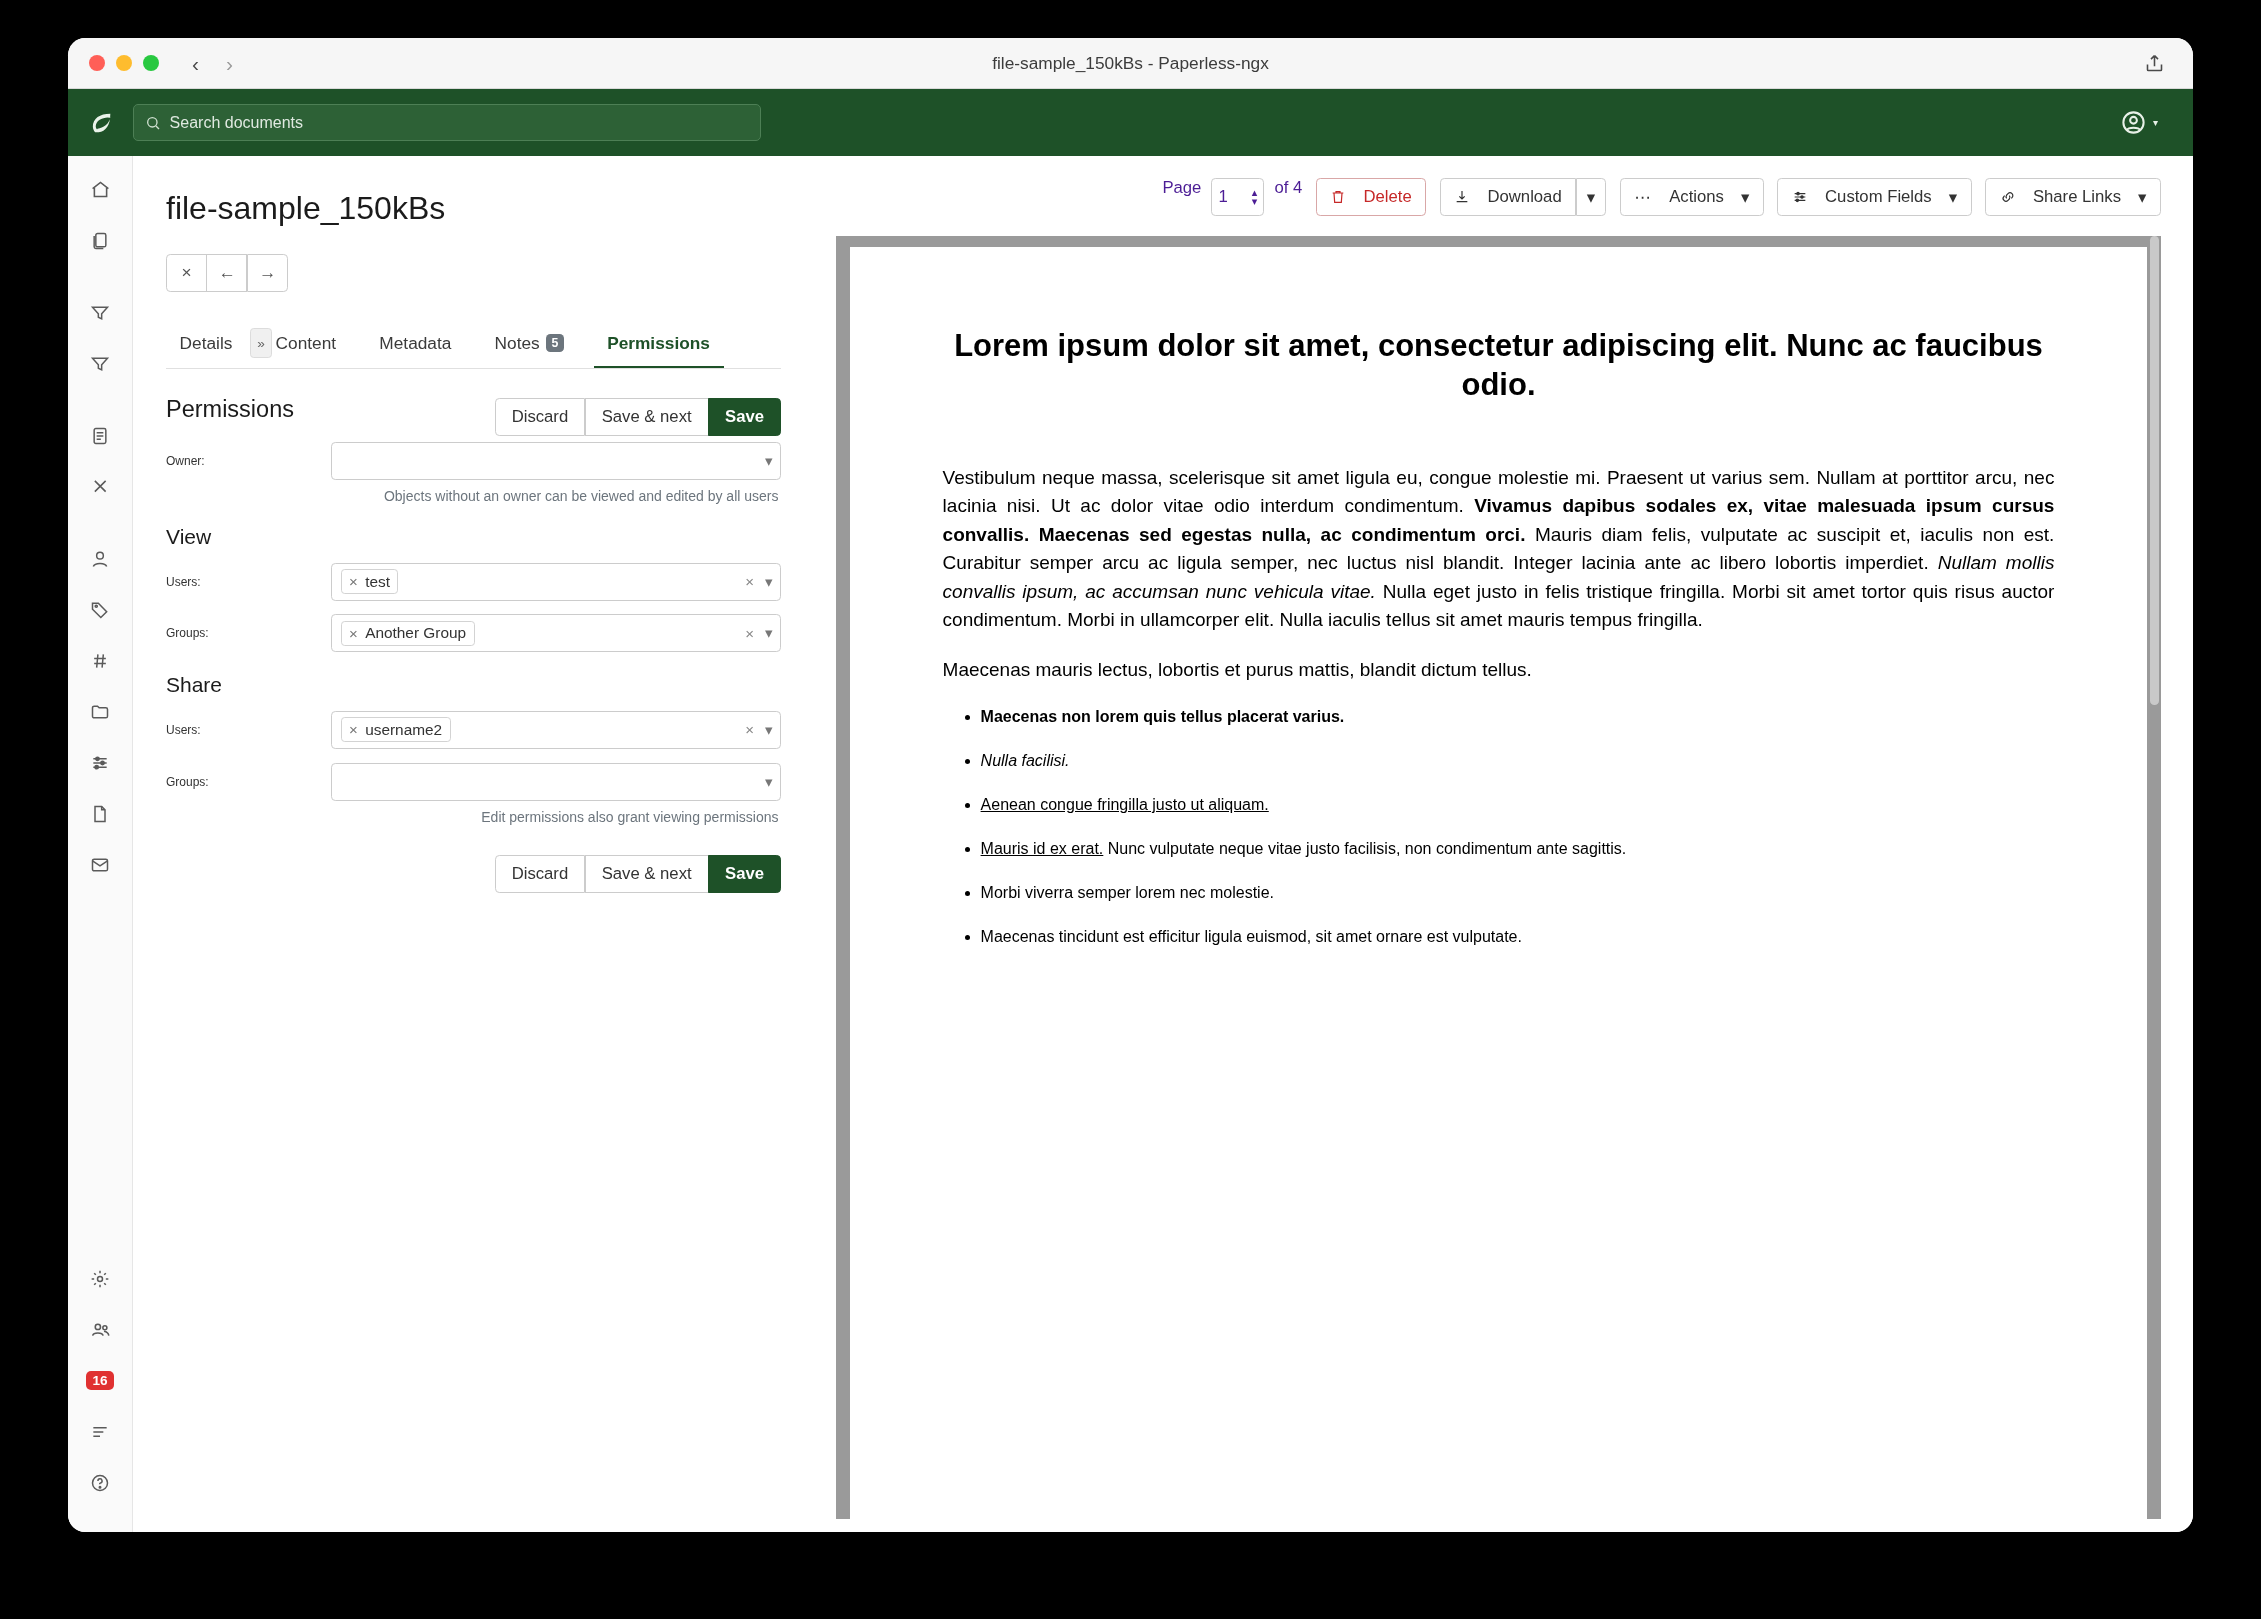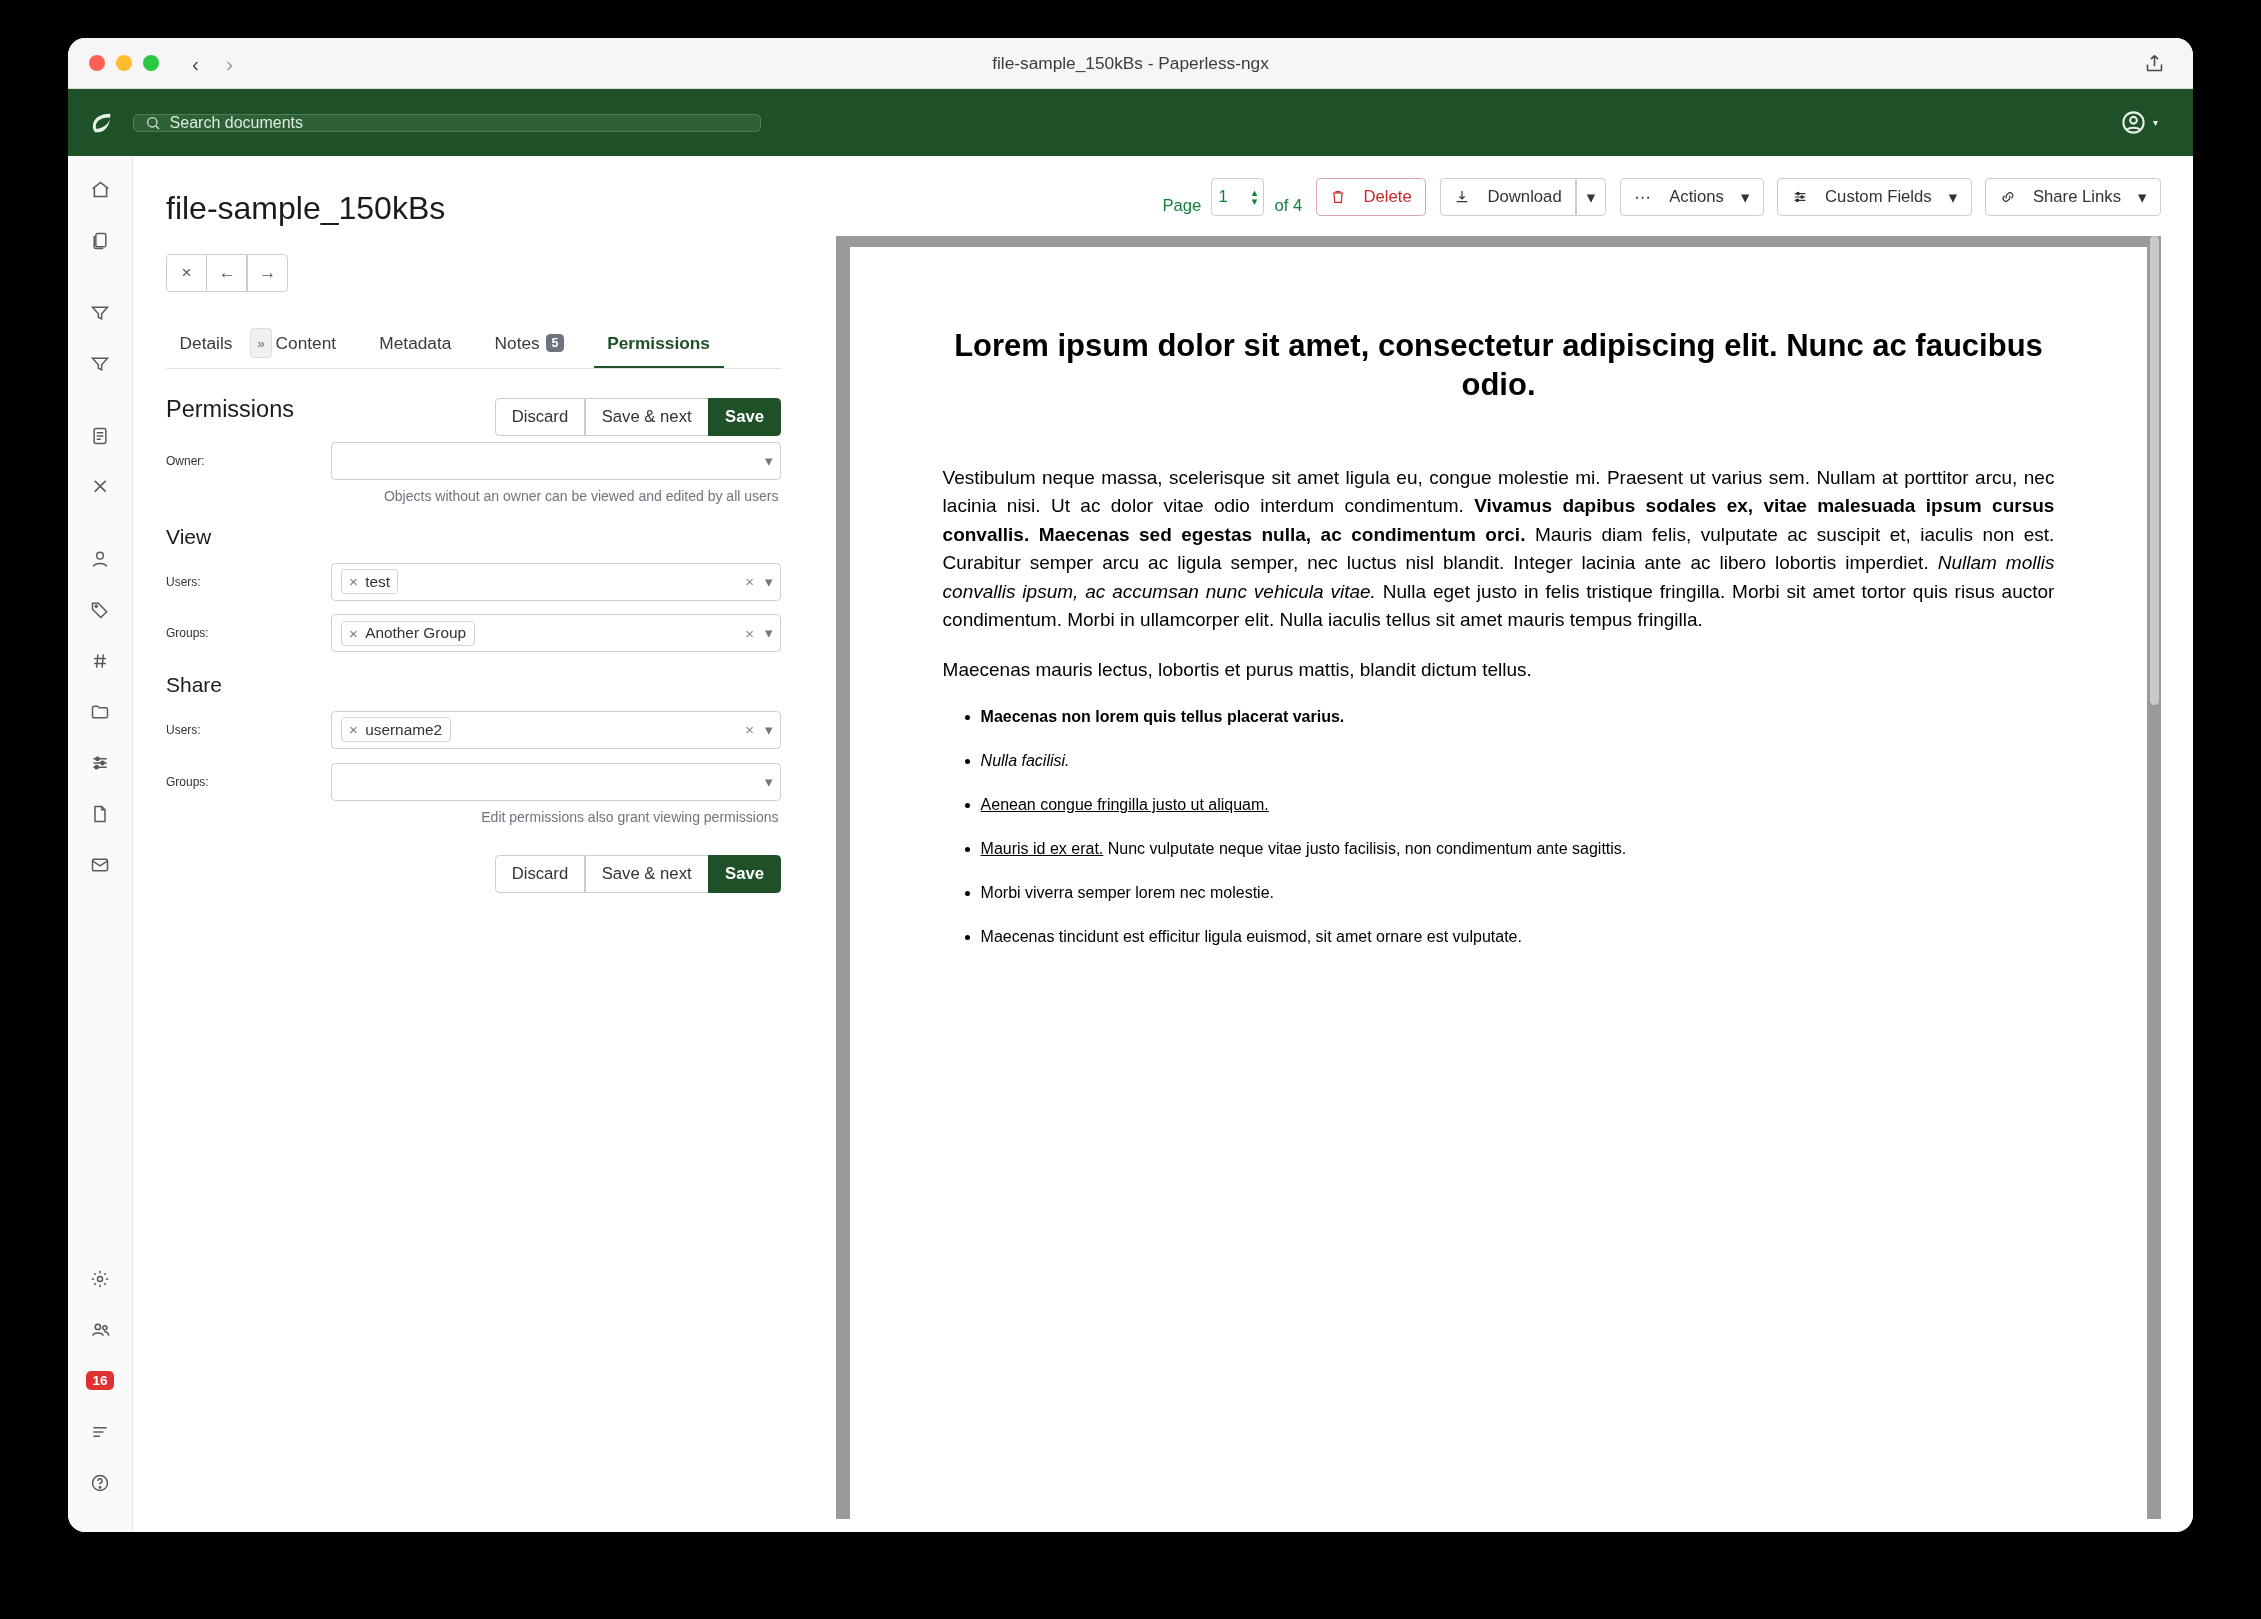--- a/index.html
+++ b/index.html
@@ -39,21 +39,21 @@
     font-size: 17.3px; color: #3c3c3c;
   }
   .share-btn { position: absolute; right: 28px; width: 21px; height: 21px; }
   
   .appheader {
     height: 67px; background: #1e5128;
     display: flex; align-items: center;
   }
   .logo { width: 65px; display: flex; align-items: center; justify-content: center; }
   .searchbox {
-    width: 628px; height: 18px;
+    width: 628px; height: 37px;
     background: #2d6136; border: 0.6px solid #4d7f55;
     border-radius: 5px;
     display: flex; align-items: center;
     padding: 0 11px; gap: 8.6px;
     color: #dfe9e0; font-size: 16px;
   }
   .appheader .spacer { flex: 1; }
   .useravatar { margin-right: 35px; display: flex; align-items: center; gap: 6.2px; color: #e8f0e8; }
   
   .body { display: flex; height: calc(100% - 51px - 67px); }
@@ -141,21 +141,21 @@
   }
   .select .caret { color: #777; }
   .helper { font-size: 14px; color: #6c757d; text-align: right; margin: -5px 0 0 11px; padding-right: 2.5px; }
   
   .rightpane { flex: 1; position: relative; background: #fff; }
   .toolbar {
     display: flex; align-items: center; gap: 13.6px;
     padding: 22px 32px 0 0; justify-content: flex-end;
   }
   .pagebox {
-    display: flex; align-items: flex-end; gap: 10px; font-size: 16.7px; color: #15803d;
+    display: flex; align-items: flex-start; gap: 10px; font-size: 16.7px; color: #4c1d95;
   }
   .pagefield {
     width: 53px; height: 38px; border: 0.6px solid #ccc; border-radius: 4.3px;
     display: flex; align-items: center; justify-content: space-between;
     padding: 0 6.2px; font-size: 16.7px; background: #fff;
   }
   .tbtn {
     height: 38px; border: 0.6px solid #ccc; border-radius: 4.3px; background: #fff;
     display: flex; align-items: center; gap: 17px; padding: 0 13.6px;
     font-size: 16.7px; color: #333;

